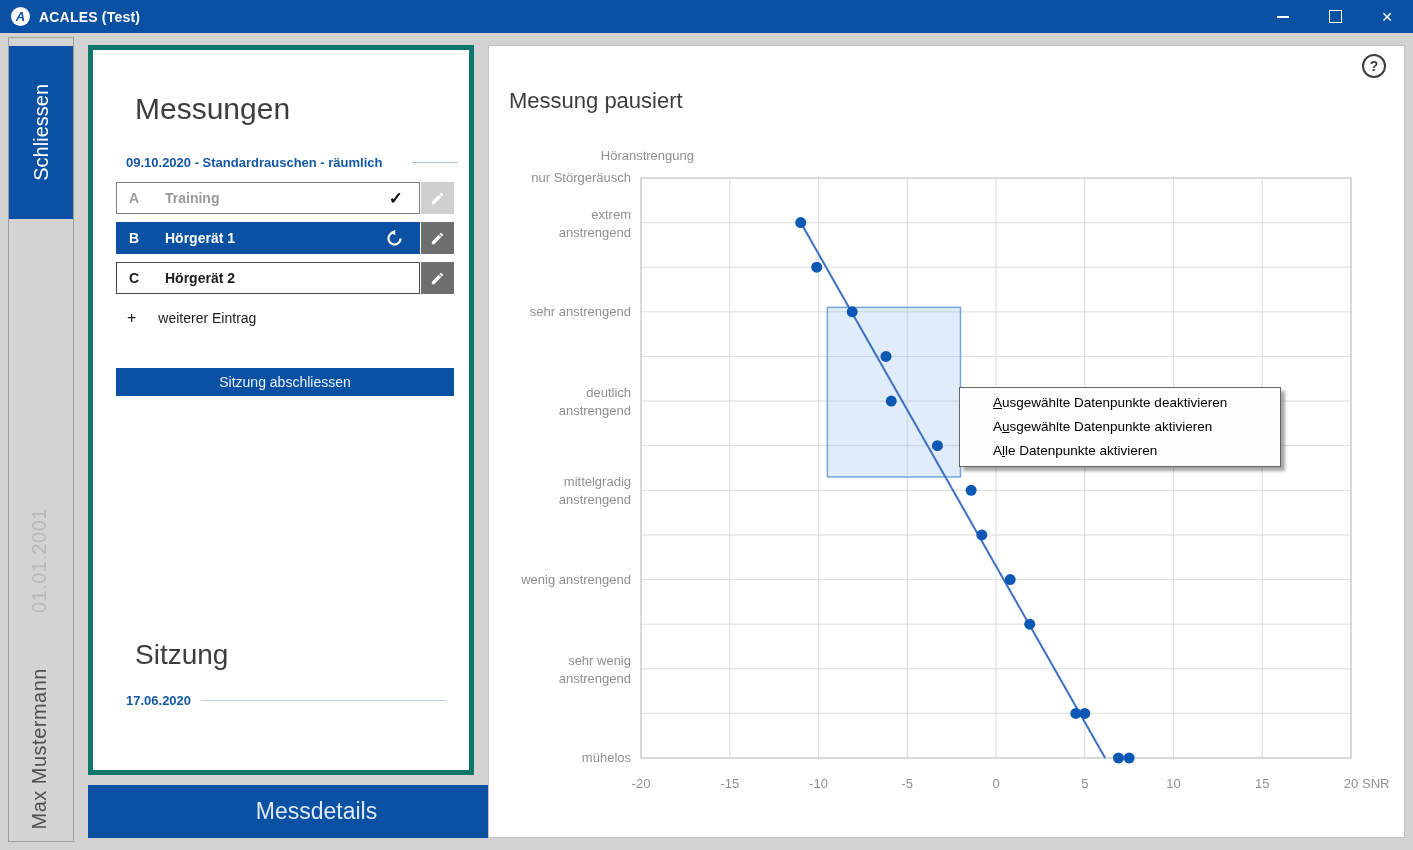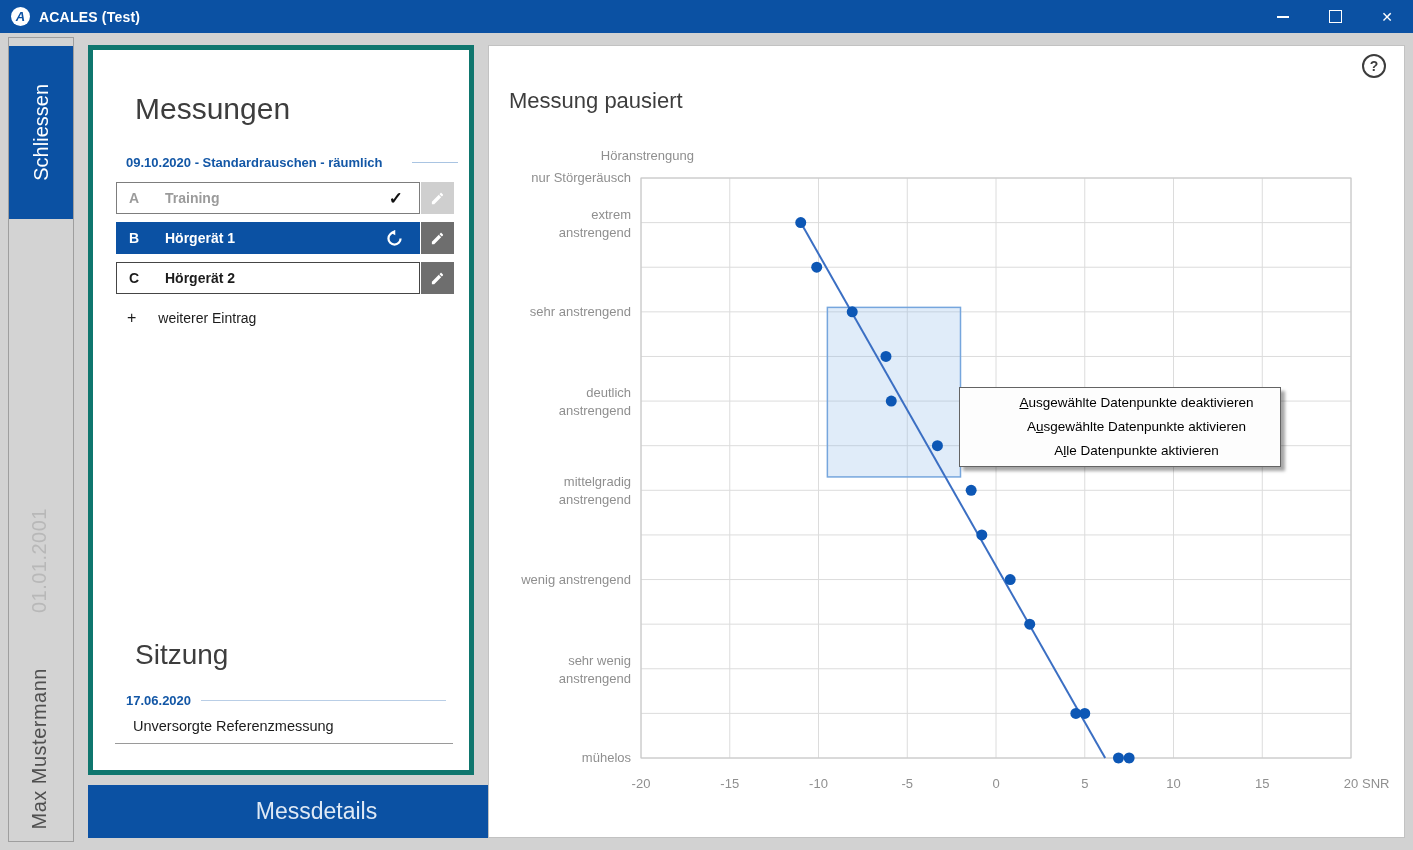--- a/index.html
+++ b/index.html
@@ -74,21 +74,21 @@
               border:1px solid #c2c2c2;box-sizing:border-box;}
   .main-title{position:absolute;left:20px;top:42px;margin:0;font-size:22px;font-weight:400;color:#3d3d3d;}
   .help{position:absolute;left:873px;top:8px;width:24px;height:24px;border:2px solid #3c3c3c;
         border-radius:50%;display:flex;align-items:center;justify-content:center;
         font-size:14px;font-weight:bold;color:#3c3c3c;box-sizing:border-box;}
   #chart{position:absolute;left:0;top:0;width:917px;height:793px;}
 
   
   .context-menu{position:absolute;left:470px;top:341px;width:322px;background:#fdfdfd;
                 border:1px solid #646464;box-sizing:border-box;padding:3px 0;
-                box-shadow:4px 4px 3px rgba(0,0,0,0.35);text-align:center;}
+                box-shadow:4px 4px 3px rgba(0,0,0,0.35);}
   .menu-item{height:24px;line-height:24px;padding-left:33px;font-size:13.5px;color:#000;white-space:nowrap;}
 </style>
 </head>
 <body>
 
 <div class="app">
 
   <header class="titlebar">
     <div class="logo">
         <span>A</span>
@@ -160,26 +160,26 @@
             <svg width="15" height="15" viewBox="0 0 24 24">
               <path fill="#fff" d="M3 17.25V21h3.75L17.81 9.94l-3.75-3.75L3 17.25zM20.71 7.04c.39-.39.39-1.02 0-1.41l-2.34-2.34c-.39-.39-1.02-.39-1.41 0l-1.83 1.83 3.75 3.75 1.83-1.83z"></path>
             </svg>
           </button>
         </div>
       </div>
     <div class="add-entry">
       <span class="plus">+</span>
       <span>weiterer Eintrag</span>
     </div>
+    <button class="finish-btn">Sitzung abschliessen</button>
     <h2>Sitzung</h2>
     <div class="ref-date">
       <span>17.06.2020</span>
       <span class="h-line"></span>
     </div>
-    <div class="ref-entry">Unversorgte Referenzmessung</div>
   </section>
 
   <button class="details-btn">Messdetails</button>
 
   <section class="main-panel">
     <h1 class="main-title">Messung pausiert</h1>
     <div class="help">?</div>
     <div id="chart"><svg width="917" height="793" viewBox="0 0 917 793" font-family="Liberation Sans, sans-serif">
           <line x1="152" y1="132" x2="152" y2="712" stroke="#dcdcdc" stroke-width="1"></line>
           <line x1="240.75" y1="132" x2="240.75" y2="712" stroke="#dcdcdc" stroke-width="1"></line>

